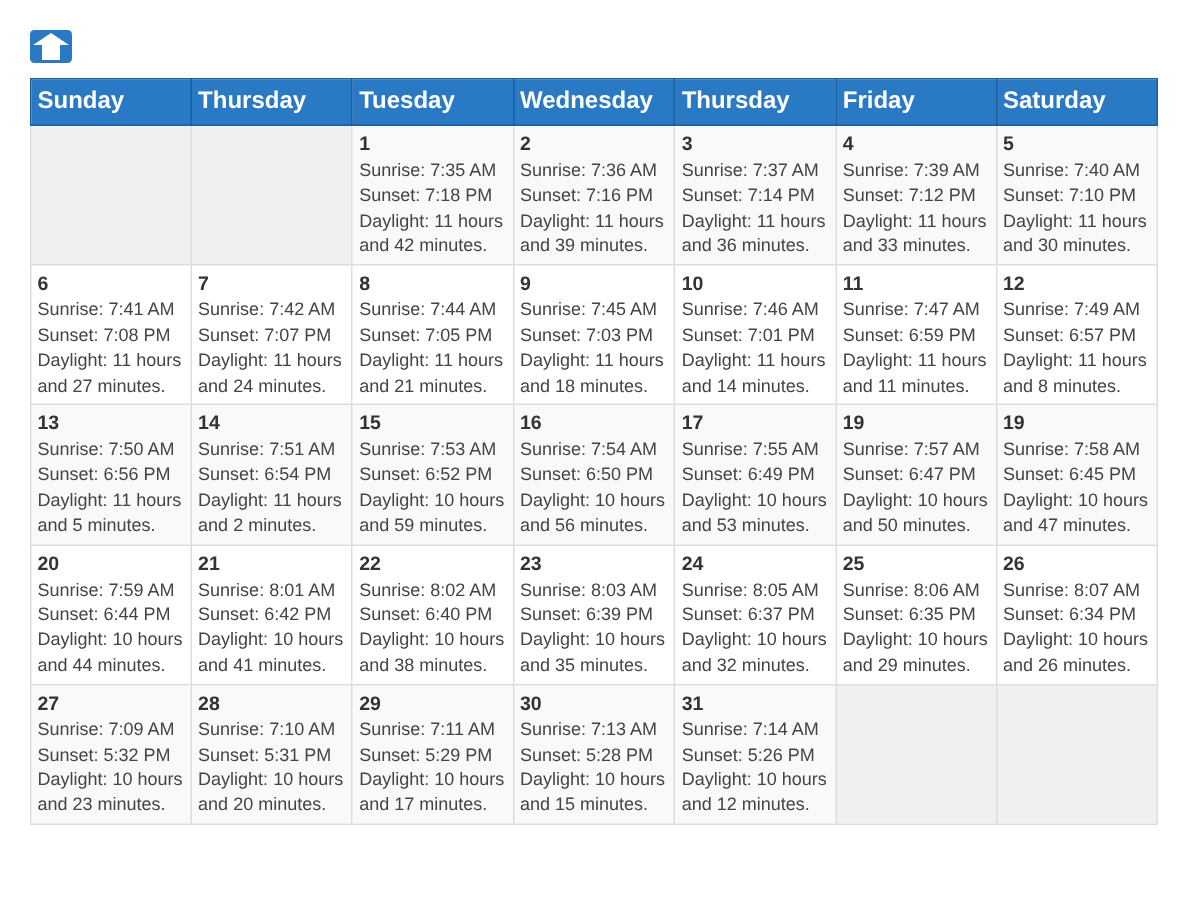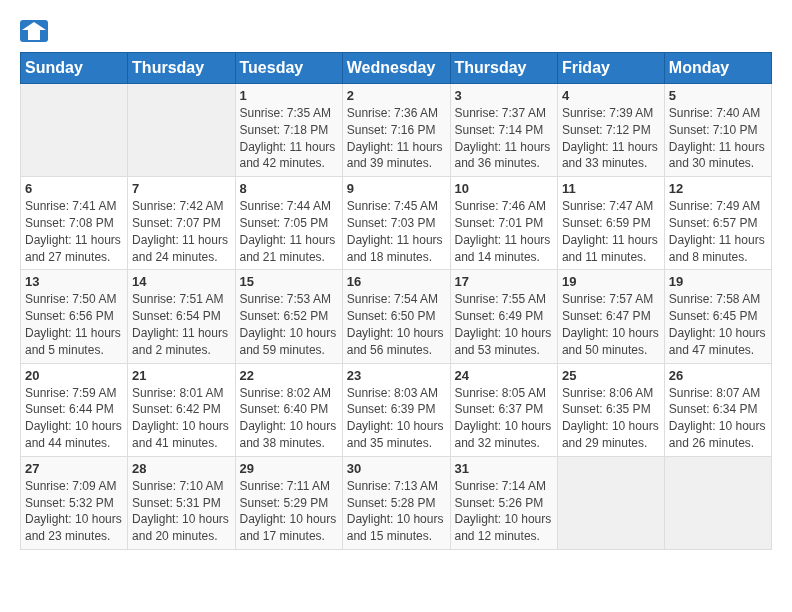--- a/index.html
+++ b/index.html
@@ -116,21 +116,21 @@
 
 <table>
   <thead>
     <tr>
     <th>Sunday</th>
         <th>Thursday</th>
         <th>Tuesday</th>
         <th>Wednesday</th>
         <th>Thursday</th>
         <th>Friday</th>
-        <th>Monday</th>
+        <th>Saturday</th>
       </tr>
   </thead>
   <tbody id="calendar-body">
   <tr>
         <td class="empty-cell"></td>
         <td class="empty-cell"></td>
         <td>
           <span class="day-num">1</span>
           <div class="day-info">Sunrise: 7:35 AM<br>Sunset: 7:18 PM<br>Daylight: 11 hours and 42 minutes.</div>
         </td>

